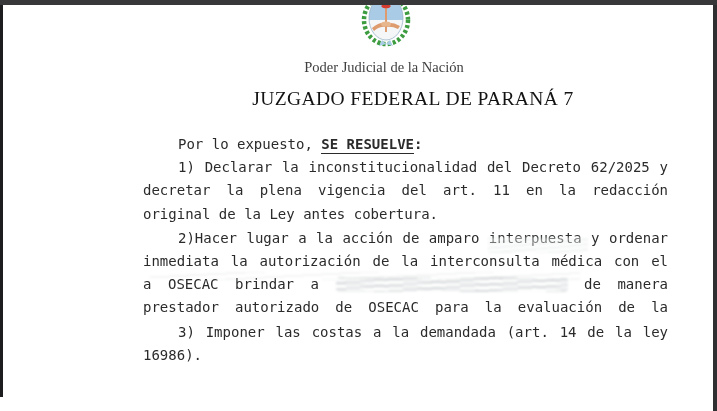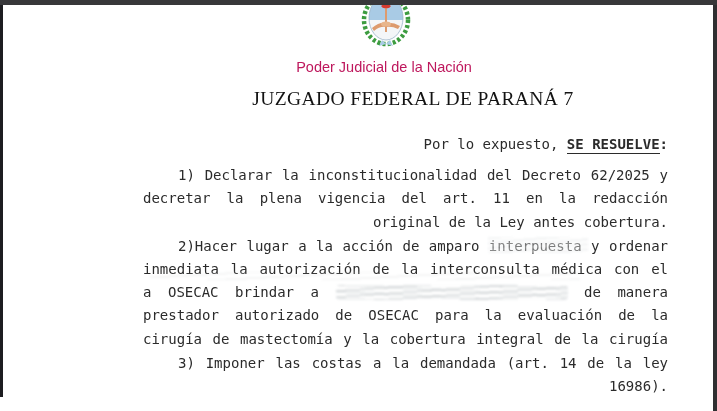--- a/index.html
+++ b/index.html
@@ -21,37 +21,37 @@
   .frame-right {
     position: absolute; left: 713px; top: 5px; width: 4px; height: 406px;
     background: #2f2f31; z-index: 10;
   }
   .emblem {
     position: absolute; left: 358px; top: 2px; width: 56px; height: 50px;
     z-index: 5;
   }
   .institution {
     position: absolute; top: 59px; left: 384px; transform: translateX(-50%);
-    font-family: Liberation Sans, sans-serif;
-    font-size: 14.5px; color: #be185d; white-space: nowrap;
+    font-family: Liberation Serif, serif;
+    font-size: 14.5px; color: #404040; white-space: nowrap;
   }
   .court {
     position: absolute; top: 88px; left: 413px; transform: translateX(-50%);
     font-family: "Liberation Serif", serif;
     font-size: 19.5px; color: #131313; white-space: nowrap;
     letter-spacing: 0.4px;
   }
   .textblock {
     position: absolute; left: 143px; top: 133px; width: 525px;
     font-size: 14px; color: #2b2b2b; line-height: 23.2px;
   }
-  .line { text-align: right; white-space: nowrap; }
+  .line { text-align: left; white-space: nowrap; }
   .jl { text-align: justify; text-align-last: justify; white-space: normal; }
   .indent { text-indent: 35px; }
-  .para-gap-lg { margin-top: 8px; }
+  .para-gap-lg { }
   .para-gap-sm { margin-top: 1px; }
   .emph {
     font-weight: bold;
     border-bottom: 1.5px solid #2b2b2b;
     padding-bottom: 1px;
   }
   .bold { font-weight: bold; }
   .redaction {
     display: inline-block;
     width: 232px; height: 15px;
@@ -125,21 +125,20 @@
     <div class="line jl indent">1) Declarar la inconstitucionalidad del Decreto 62/2025 y</div>
     <div class="line jl">decretar la plena vigencia del art. 11 en la redacción</div>
     <div class="line">original de la Ley antes cobertura.</div>
   </div>
 
   <div class="para-gap-sm">
     <div class="line jl indent">2)Hacer lugar a la acción de amparo interpuesta y ordenar</div>
     <div class="line jl">inmediata la autorización de la interconsulta médica con el</div>
     <div class="line jl"><span>a OSECAC brindar a</span> <span class="redaction"></span> <span>de manera</span></div>
     <div class="line jl">prestador autorizado de OSECAC para la evaluación de la</div>
-    <div class="line jl">cirugía de mastectomía y la cobertura integral de la cirugía</div>
   </div>
 
   <div class="para-gap-sm">
     <div class="line jl indent">3) Imponer las costas a la demandada (art. 14 de la ley</div>
     <div class="line">16986).</div>
   </div>
 
 </div>
 
 <div class="smudge-artifact"></div>

